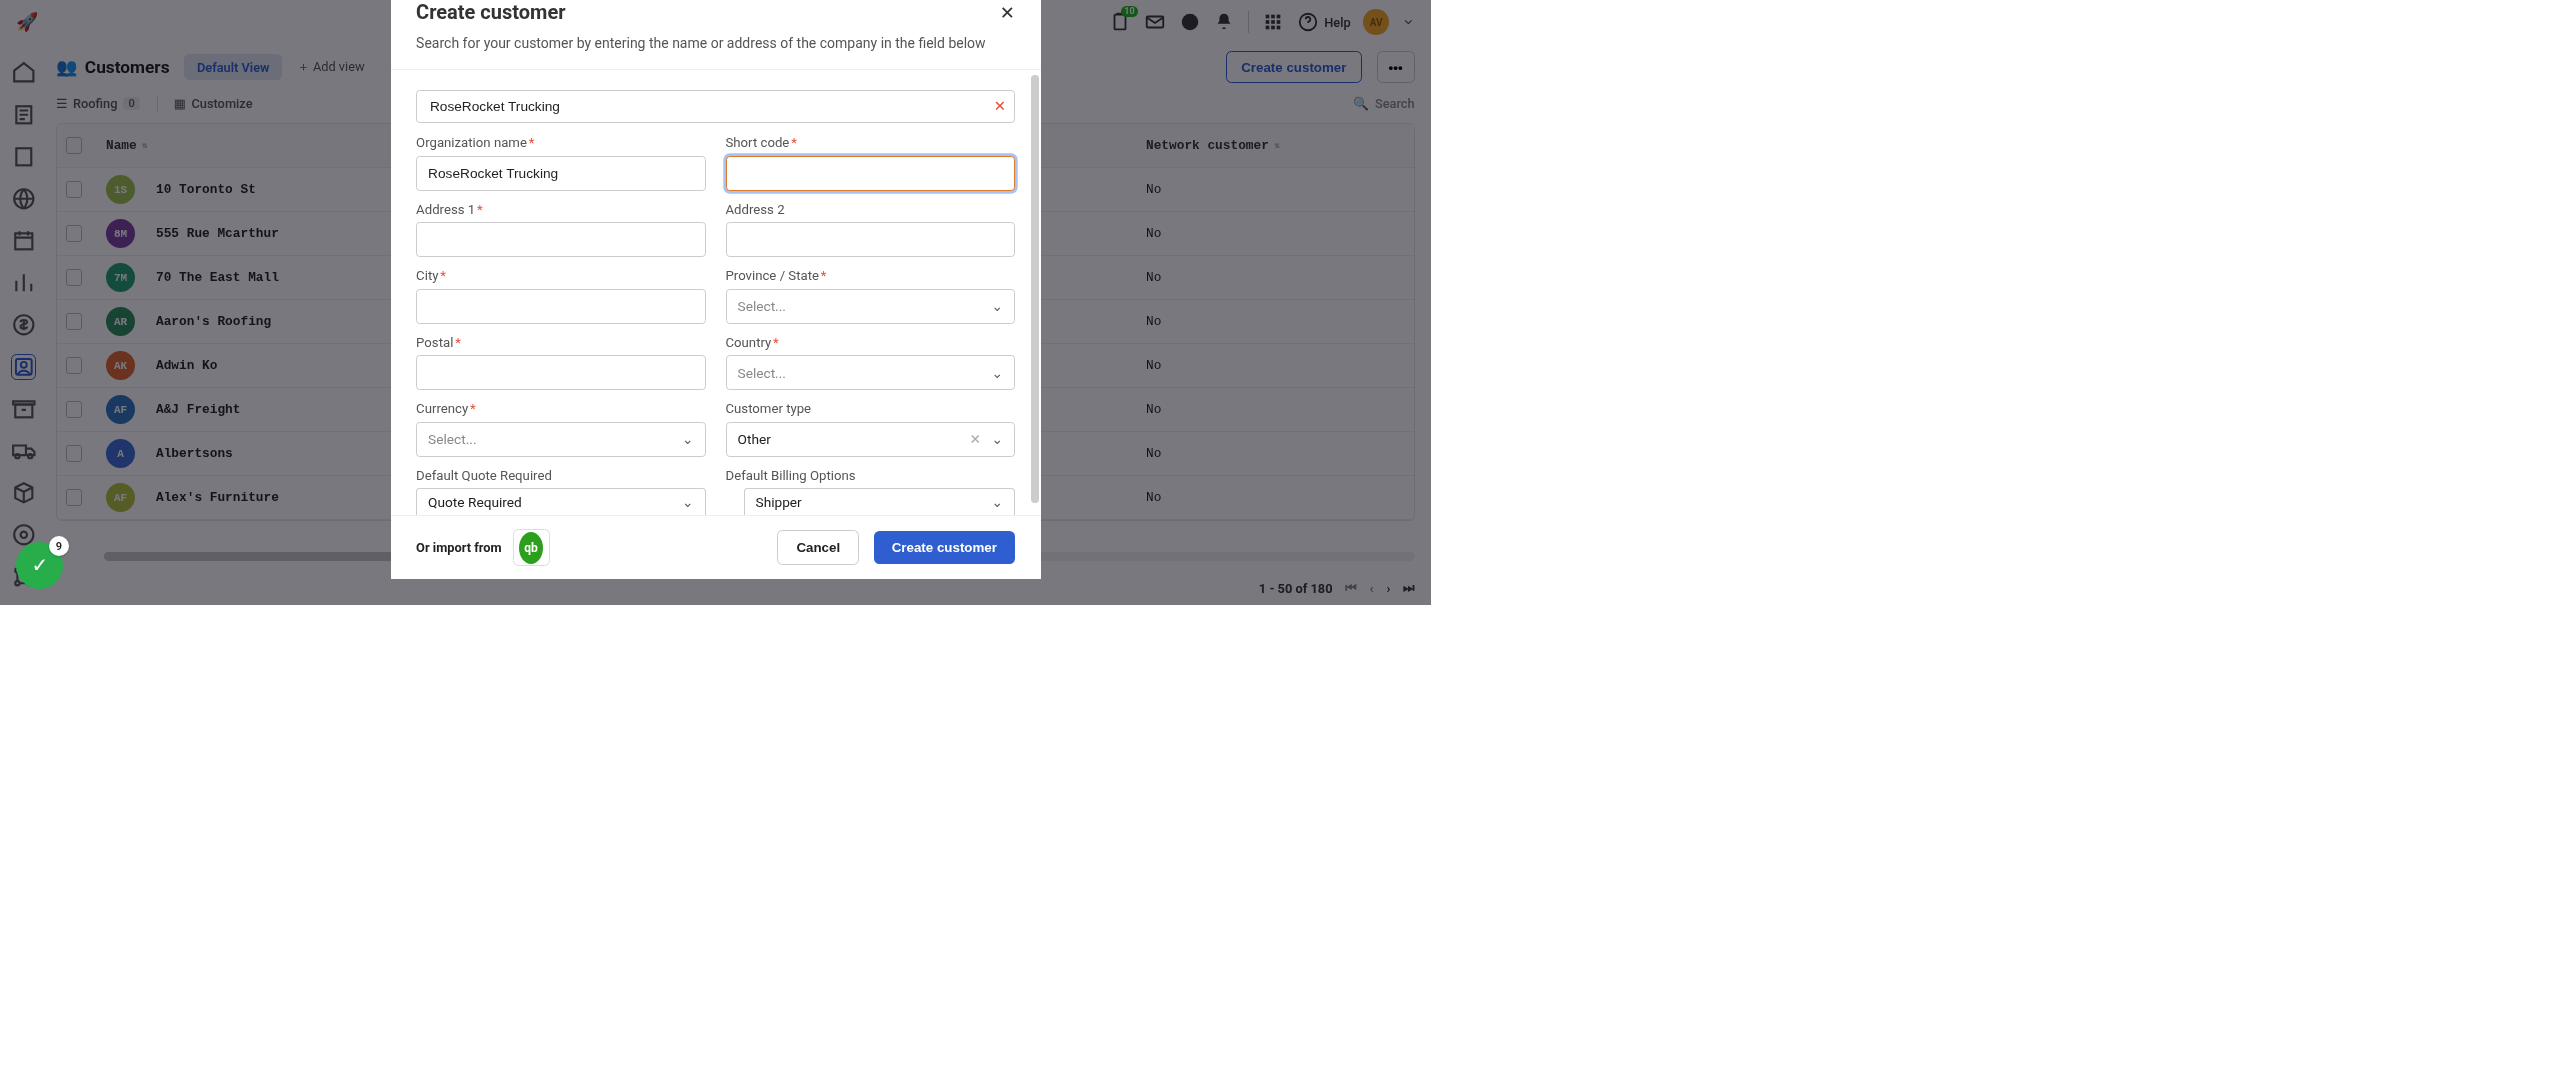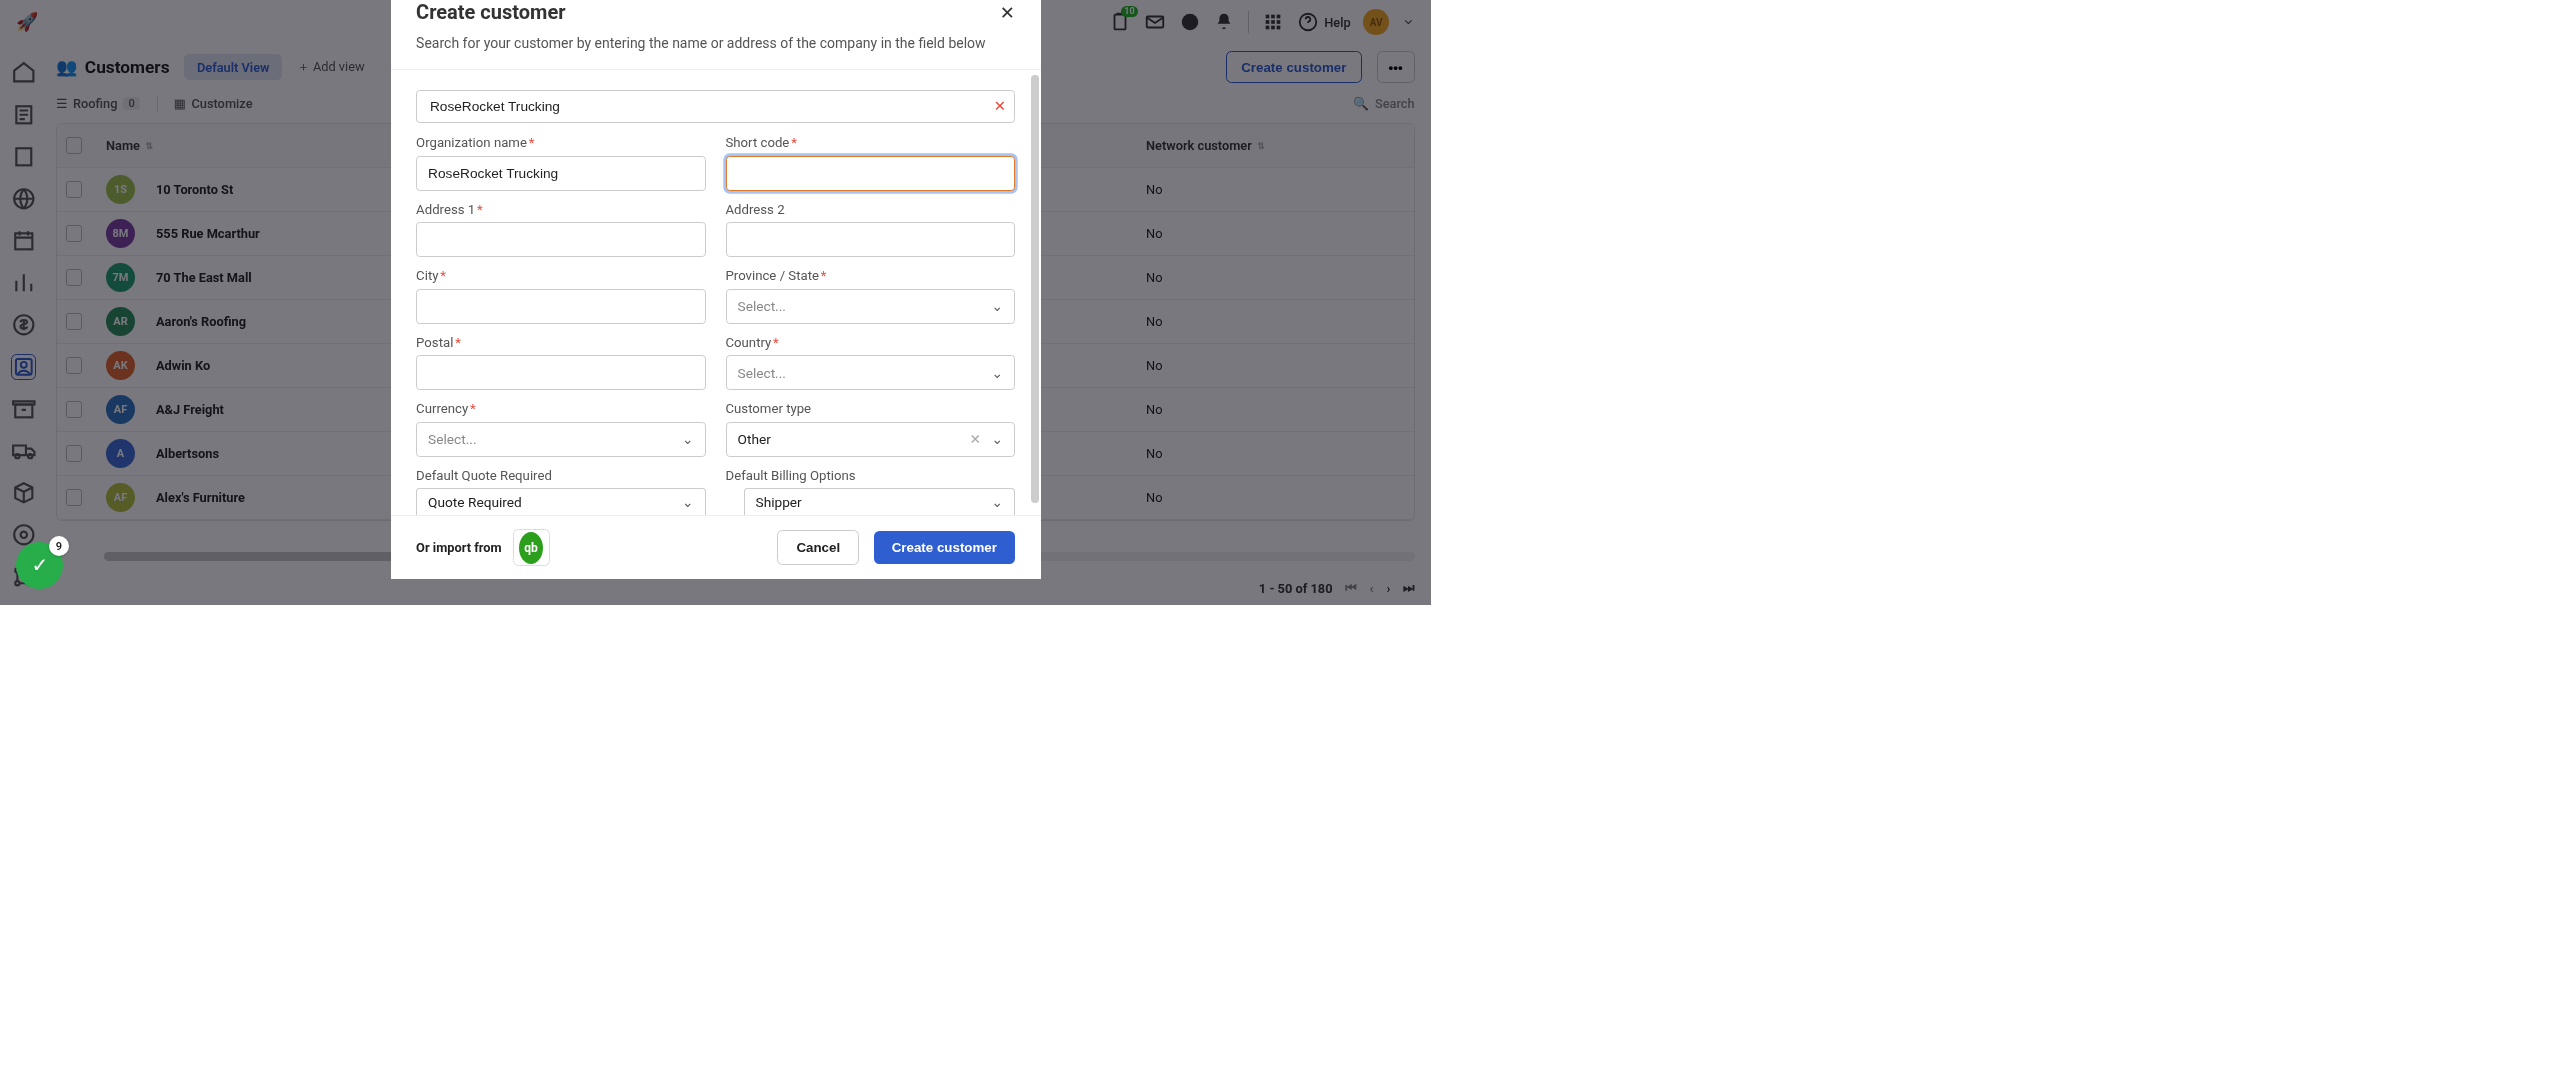--- a/index.html
+++ b/index.html
@@ -31,21 +31,21 @@
   .spacer { flex: 1; }
   .btn-outline { border: 0.9px solid #2f5ed1; color: #2f5ed1; background: #fff; font-weight: 600; padding: 7.3px 14.6px; border-radius: 5.5px; }
   .btn-more { border: 0.9px solid #ccc; background: #fff; padding: 7.3px 11px; border-radius: 5.5px; font-weight: 700; }
   
   .toolbar { display: flex; align-items: center; gap: 16.4px; margin-top: 12.8px; color: #555; }
   .tb-item { display: flex; align-items: center; gap: 5.5px; font-weight: 500; }
   .pill { background: #eee; border-radius: 3.7px; padding: 0 5.5px; font-size: 11px; }
   .search-page { color: #888; }
   
   .table { margin-top: 11px; border: 0.9px solid #e5e5e5; border-radius: 5.5px; overflow: hidden;}
-  .thead, .trow { display: grid; grid-template-columns: 40px 292px 310px 438px 256px; align-items: center; height: 44px; border-bottom: 0.9px solid #eee; padding-left: 9px;}
+  .thead, .trow { display: grid; grid-template-columns: 40px 292px 310px 438px 256px; align-items: center; height: 44px; border-bottom: 0.9px solid #eee; padding-left: 9px; font-family: Liberation Mono, monospace;}
   .thead { font-weight: 600; color: #333; background:#fafafa;}
   .th { display:flex; align-items:center; gap:5.5px;}
   .sort { font-size: 9px; color:#aaa;}
   .chk { width: 16.4px; height: 16.4px; border: 1.4px solid #bbb; border-radius: 2.7px; }
   .cust-cell { display:flex; align-items:center; gap:21px; }
   .av { width: 29px; height: 29px; border-radius: 50%; display:flex; align-items:center; justify-content:center; font-size:11px; font-weight:700; color:#fff;}
   .cust-name { font-weight: 700; color:#222;}
   .footer-bar { position: absolute; bottom: 9px; right: 16.4px; display:flex; align-items:center; gap:12.8px; font-weight:700; color:#333; z-index: 200;}
   .pg-btn { color:#888; cursor:pointer; font-size:12.8px;}
   

